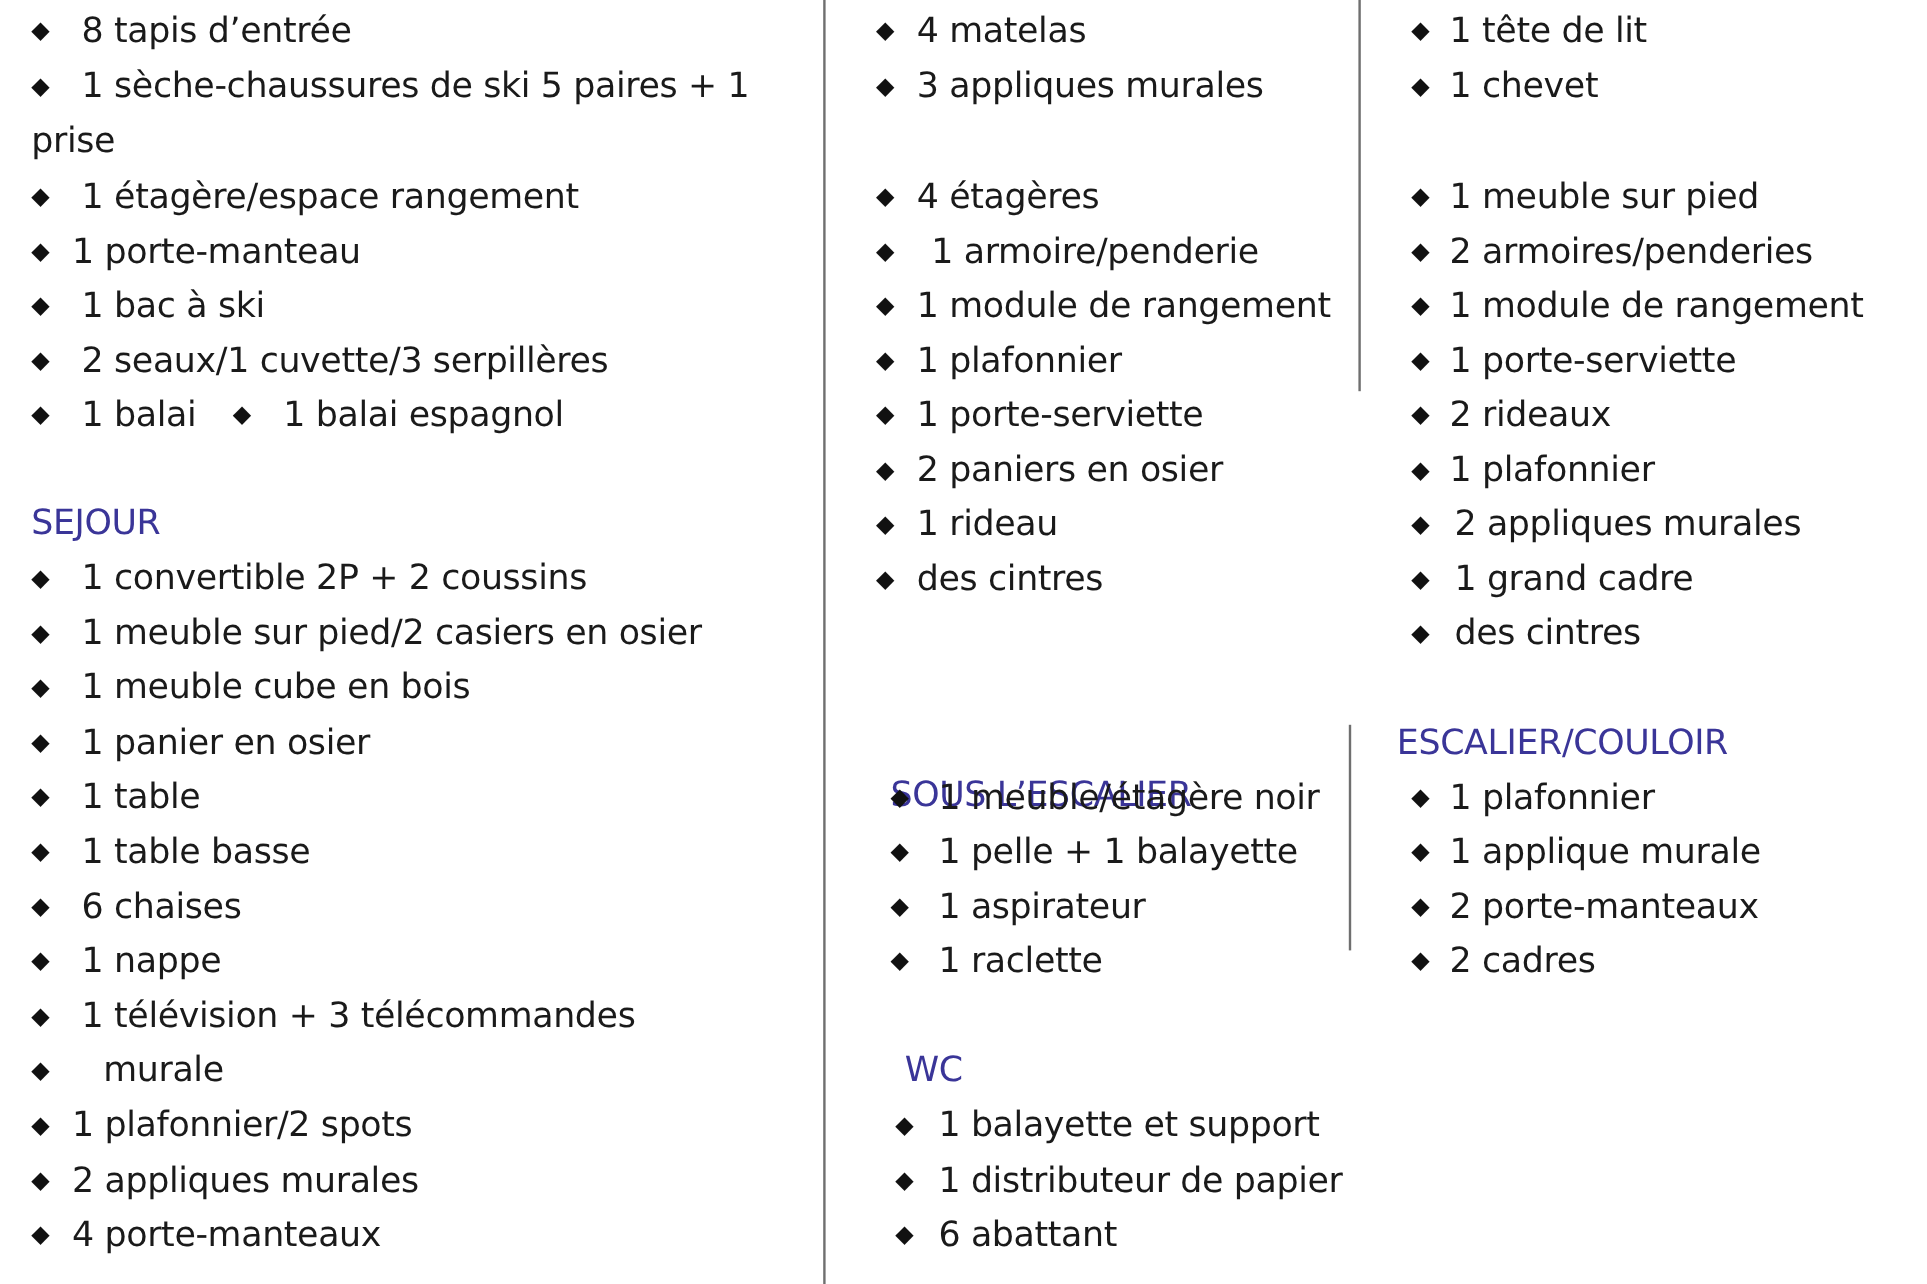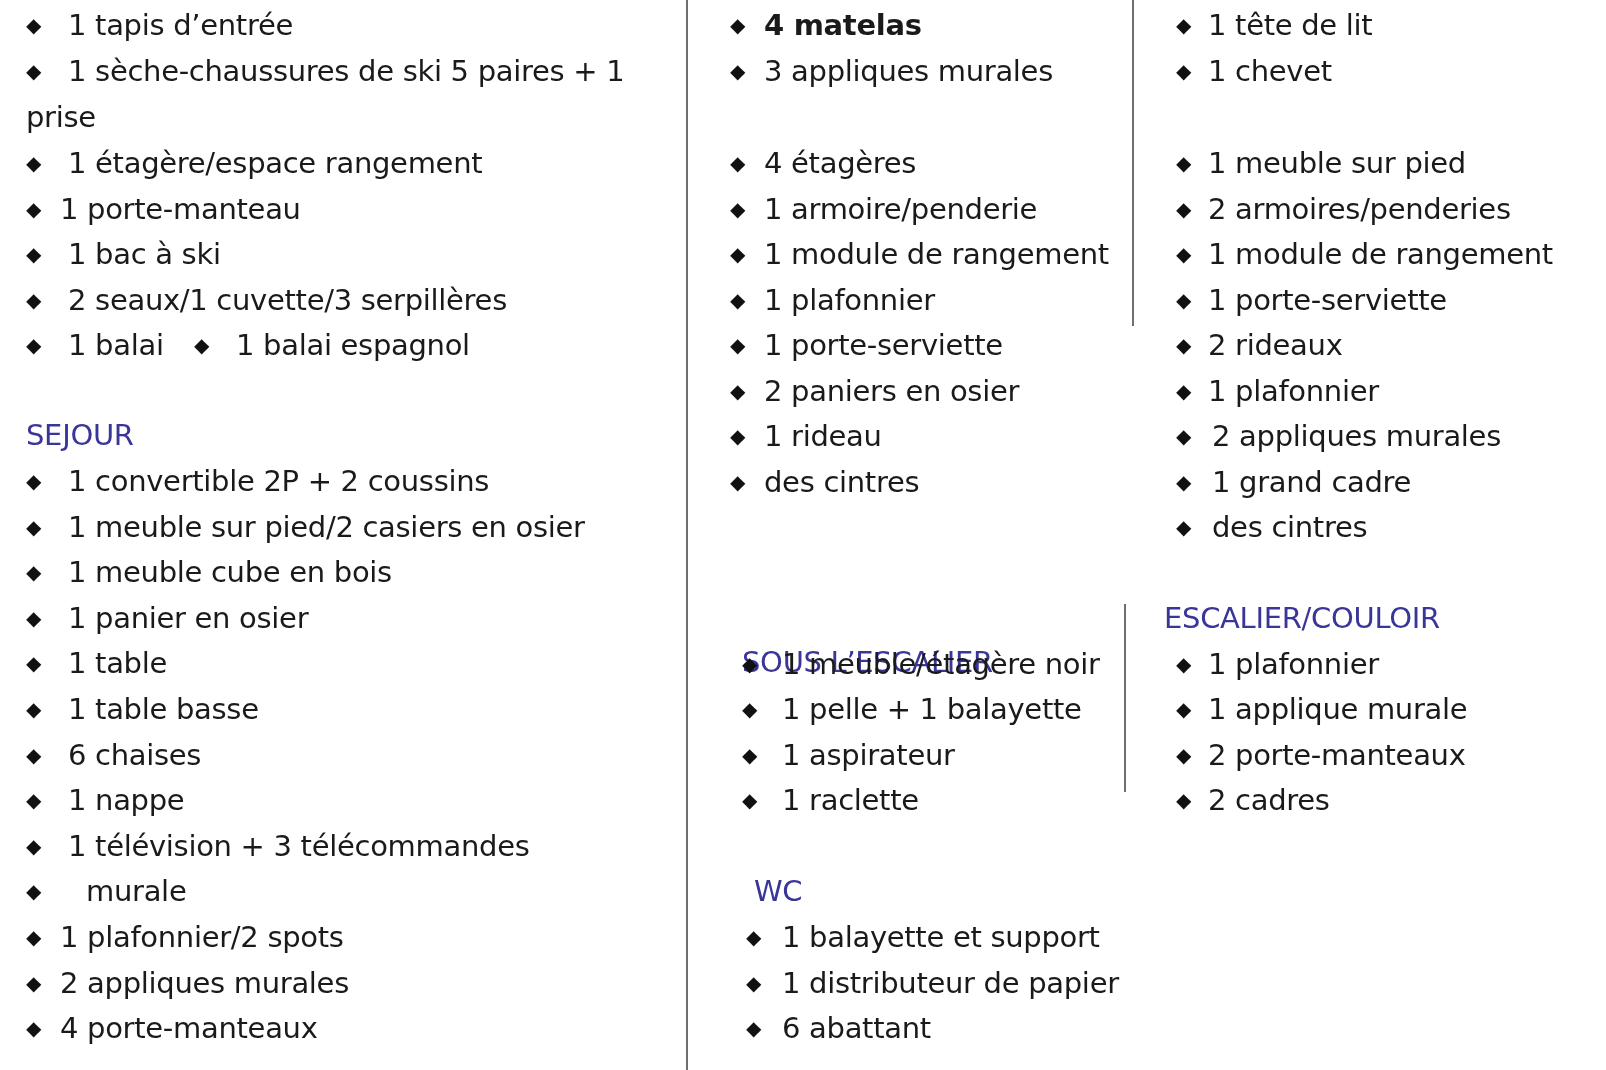--- a/index.html
+++ b/index.html
@@ -57,21 +57,21 @@
 
 <div class="page">
 
   <div class="vline" style="left:686px; top:0; height:1070px;"></div>
   <div class="vline" style="left:1132px; top:0; height:326px;"></div>
   <div class="vline" style="left:1124px; top:604px; height:188px;"></div>
 
   <div>
     <div class="item" style="left:26px; top:8px;">
       <span class="bullet" style="left:0;">◆</span>
-      <span class="txt" style="left:42px;">1 tapis d’entrée</span>
+      <span class="txt" style="left:42px;">8 tapis d’entrée</span>
     </div>
     <div class="item" style="left:26px; top:54px;">
       <span class="bullet" style="left:0;">◆</span>
       <span class="txt" style="left:42px;">1 sèche-chaussures de ski 5 paires + 1</span>
     </div>
     <div class="item" style="left:26px; top:100px;">
       <span class="txt" style="left:0;">prise</span>
     </div>
     <div class="item" style="left:26px; top:146px;">
       <span class="bullet" style="left:0;">◆</span>
@@ -151,33 +151,33 @@
     </div>
     <div class="item" style="left:26px; top:1011px;">
       <span class="bullet" style="left:0;">◆</span>
       <span class="txt" style="left:34px;">4 porte-manteaux</span>
     </div>
   </div>
 
   <div>
     <div class="item" style="left:730px; top:8px;">
       <span class="bullet" style="left:0;">◆</span>
-      <span class="txt" style="left:34px;font-weight:bold;">4 matelas</span>
+      <span class="txt" style="left:34px;">4 matelas</span>
     </div>
     <div class="item" style="left:730px; top:54px;">
       <span class="bullet" style="left:0;">◆</span>
       <span class="txt" style="left:34px;">3 appliques murales</span>
     </div>
     <div class="item" style="left:730px; top:146px;">
       <span class="bullet" style="left:0;">◆</span>
       <span class="txt" style="left:34px;">4 étagères</span>
     </div>
     <div class="item" style="left:730px; top:192px;">
       <span class="bullet" style="left:0;">◆</span>
-      <span class="txt" style="left:34px;">1 armoire/penderie</span>
+      <span class="txt" style="left:46px;">1 armoire/penderie</span>
     </div>
     <div class="item" style="left:730px; top:237px;">
       <span class="bullet" style="left:0;">◆</span>
       <span class="txt" style="left:34px;">1 module de rangement</span>
     </div>
     <div class="item" style="left:730px; top:283px;">
       <span class="bullet" style="left:0;">◆</span>
       <span class="txt" style="left:34px;">1 plafonnier</span>
     </div>
     <div class="item" style="left:730px; top:328px;">

